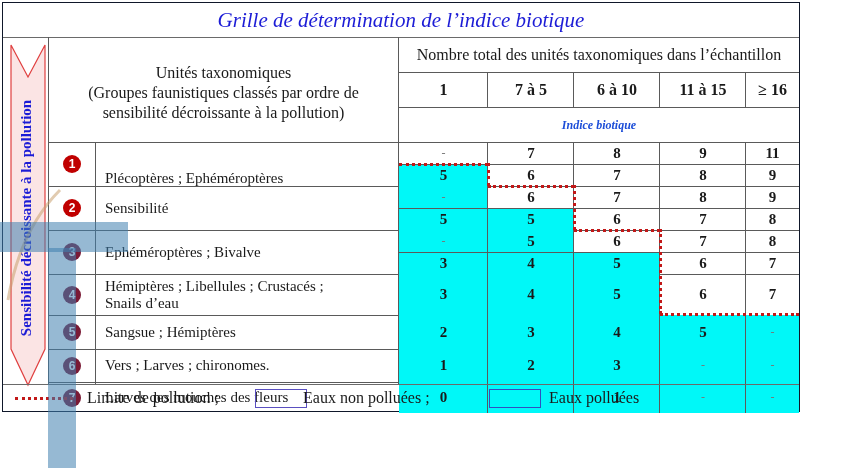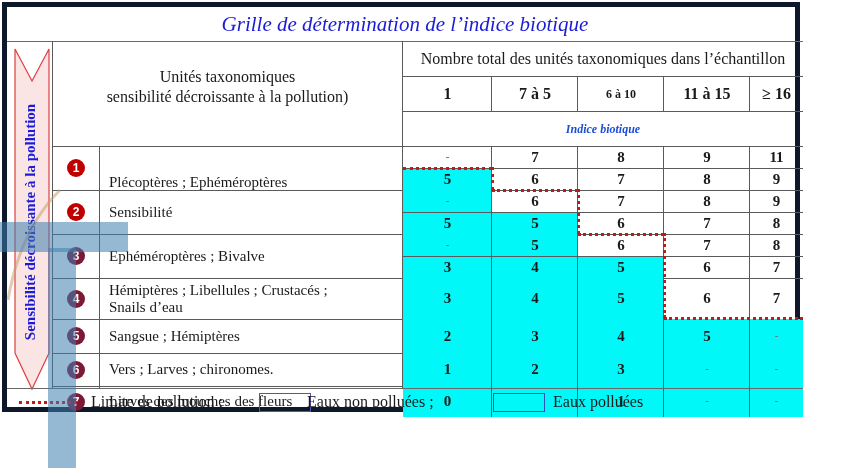--- a/index.html
+++ b/index.html
@@ -1,19 +1,19 @@
 <!DOCTYPE html>
 <html><head>
 <meta charset="utf-8">
 <style>
   html, body { margin:0; padding:0; background:#ffffff; }
   body { width:850px; height:468px; position:relative; overflow:hidden;
          font-family:"Liberation Serif", serif; color:#1a1a1a; }
   .frame { position:absolute; left:2px; top:2px; width:798px; height:410px;
-           border:5px solid #0f172a; box-sizing:border-box; background:#fff; }
+           border:1px solid #0f172a; box-sizing:border-box; background:#fff; }
   .title { position:absolute; left:0; top:0; width:796px; height:34px;
            border-bottom:1px solid #6a6a6a; text-align:center;
            font-style:italic; font-size:21px; line-height:34px; color:#1c1cd6; }
   .abs { position:absolute; box-sizing:border-box; }
   .hline { position:absolute; height:1px; background:#5a5a5a; }
   .vline { position:absolute; width:1px; background:#5a5a5a; }
   .cell { position:absolute; box-sizing:border-box; display:flex; align-items:center;
           justify-content:center; font-weight:bold; font-size:15px; }
   .cell.poll { background:#00f8f8; }
   .dash { font-weight:normal; color:#777; font-size:12px; }
@@ -43,32 +43,33 @@
   <div class="arrow-label">
     <div class="vtext">Sensibilité décroissante à la pollution</div>
   </div>
 
   <div class="vline" style="left:45px;top:34px;height:347px"></div>
   <div class="vline" style="left:395px;top:34px;height:347px"></div>
   <div class="vline" style="left:92px;top:139px;height:242px"></div>
 
   <div class="hdr-text" style="left:46px;top:60px;width:349px;">
     <div>Unités taxonomiques</div>
+    <div>(Groupes faunistiques classés par ordre de</div>
     <div>sensibilité décroissante à la pollution)</div>
   </div>
   <div class="hdr-text" style="left:396px;top:35px;width:400px;height:34px;line-height:34px;">Nombre total des unités taxonomiques dans l’échantillon</div>
   <div class="hline" style="left:396px;top:69px;width:400px"></div>
   <div class="hline" style="left:396px;top:104px;width:400px"></div>
   <div class="abs" style="left:396px;top:105px;width:400px;height:34px;text-align:center;line-height:34px;font-style:italic;font-weight:bold;font-size:12px;color:#1d4ed8;">Indice biotique</div>
 
   <div id="count-cols">
       <div class="cell" style="left: 396px; top: 70px; width: 89px; height: 34px; font-size: 16px;">1</div>
       <div class="cell" style="left: 485px; top: 70px; width: 86px; height: 34px; font-size: 16px;">7 à 5</div>
       <div class="vline" style="left: 484px; top: 70px; height: 34px;"></div>
-      <div class="cell" style="left: 571px; top: 70px; width: 86px; height: 34px; font-size: 12px;">6 à 10</div>
+      <div class="cell" style="left: 571px; top: 70px; width: 86px; height: 34px; font-size: 16px;">6 à 10</div>
       <div class="vline" style="left: 570px; top: 70px; height: 34px;"></div>
       <div class="cell" style="left: 657px; top: 70px; width: 86px; height: 34px; font-size: 16px; font-family: Liberation Serif, serif;">11 à 15</div>
       <div class="vline" style="left: 656px; top: 70px; height: 34px;"></div>
       <div class="cell" style="left: 743px; top: 70px; width: 53px; height: 34px; font-size: 16px;">≥ 16</div>
       <div class="vline" style="left: 742px; top: 70px; height: 34px;"></div>
     </div>
   <div id="grid">
       <div class="hline" style="left: 46px; top: 139px; width: 750px;"></div>
       <div class="badge" style="left: 60px; top: 152px; background: rgb(192, 0, 0);">1</div>
       <div class="cat" style="left: 102px; top: 153px; height: 44px; width: 290px; flex-direction: column; align-items: flex-start; justify-content: center;">

